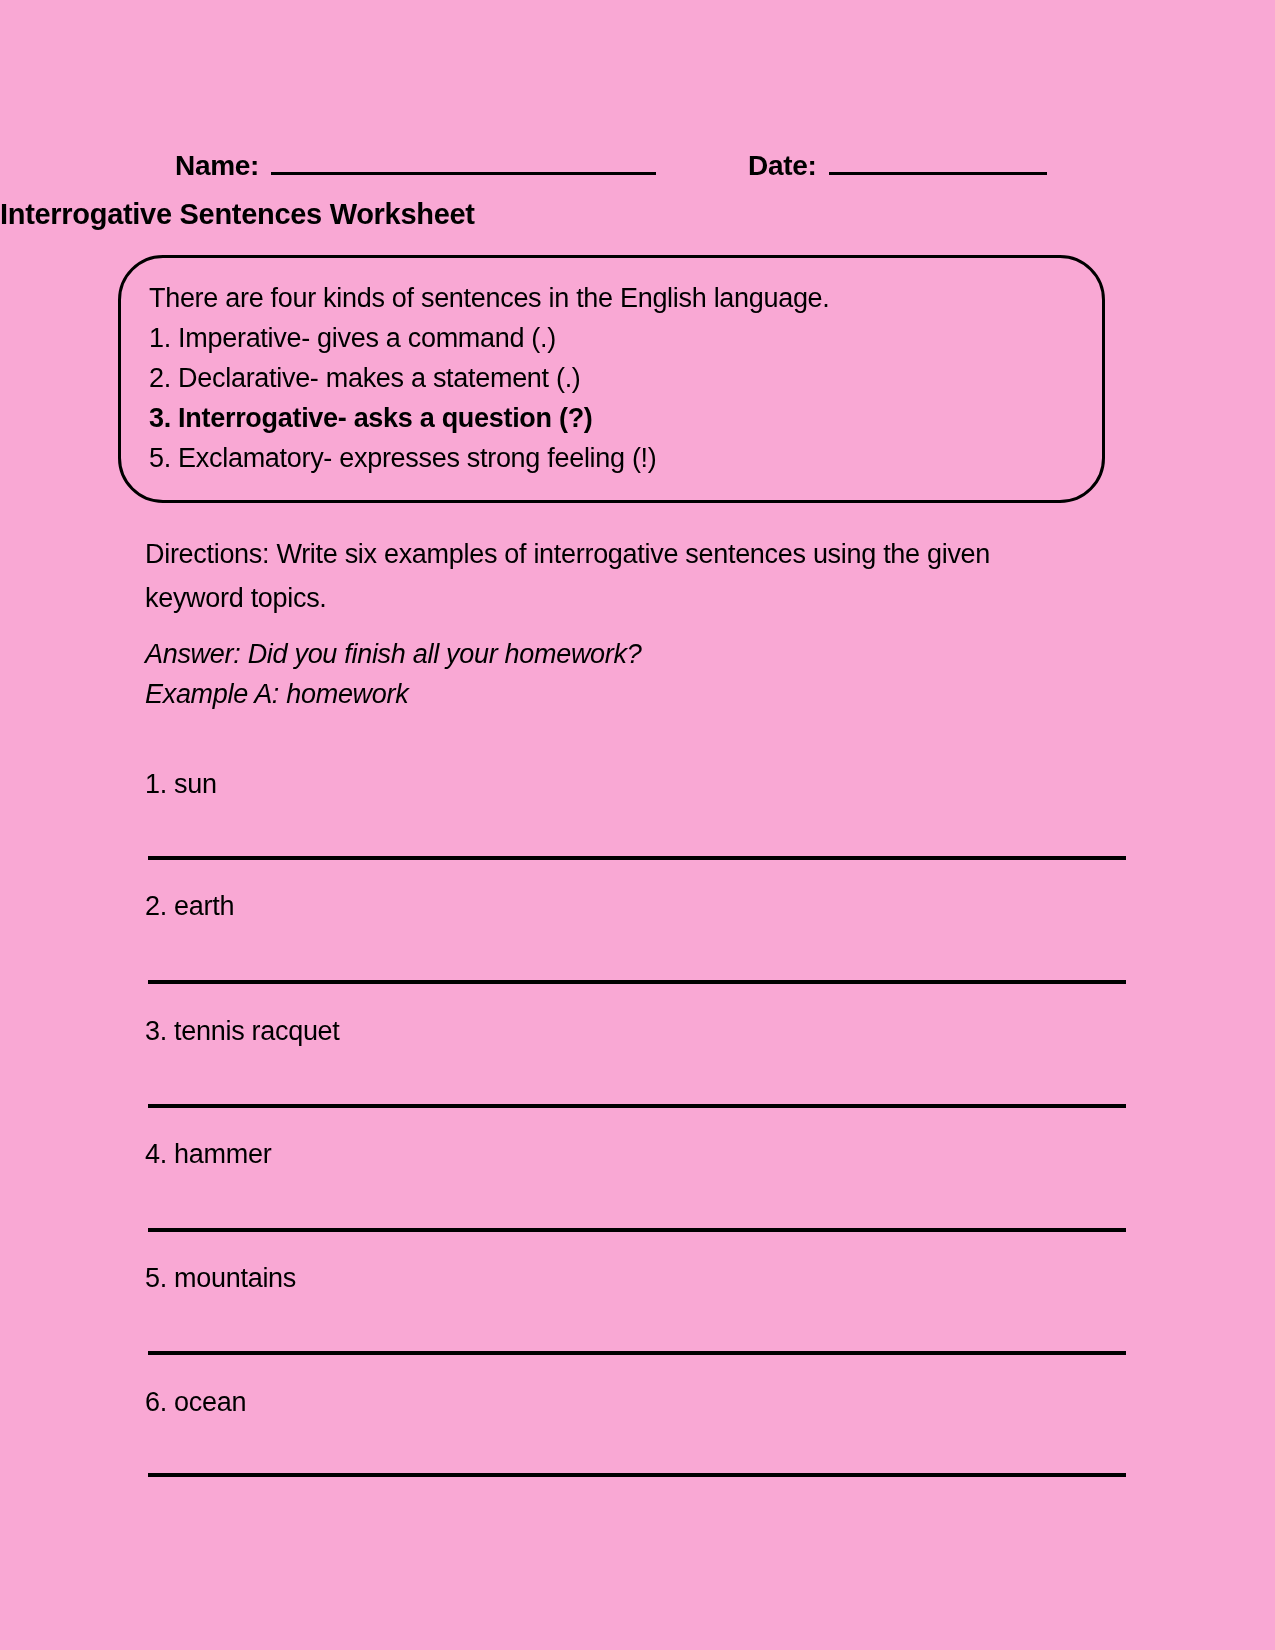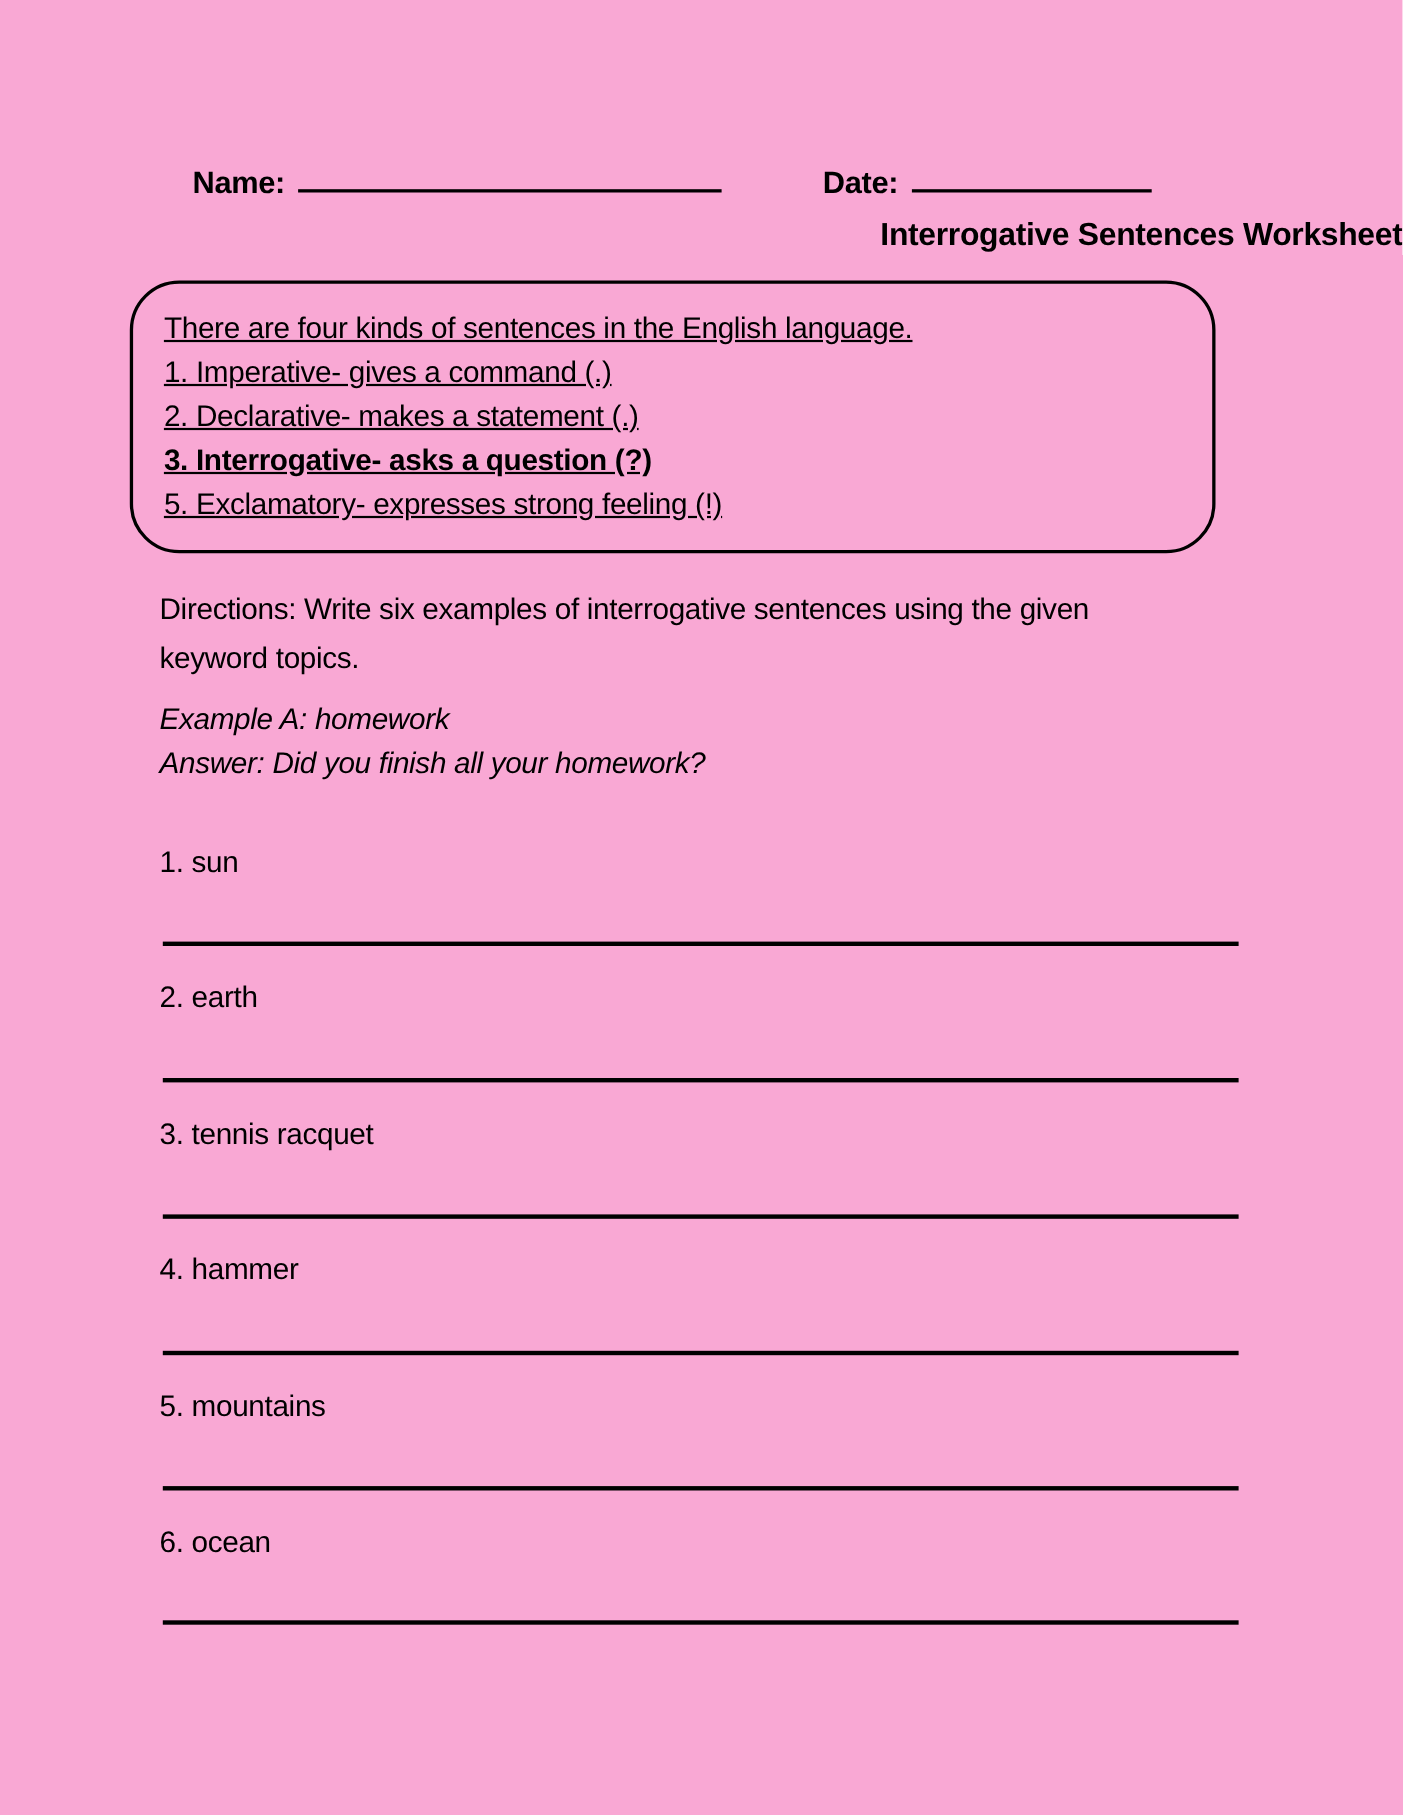--- a/index.html
+++ b/index.html
@@ -44,40 +44,39 @@
   }
   .name-line { width: 385px; }
   .date-line { width: 218px; }
 
   
   .title {
     position: absolute;
     top: 198px;
     left: 0;
     width: 100%;
-    text-align: right;
+    text-align: left;
     font-size: 29px;
     font-weight: bold;
     margin: 0;
   }
 
   
   .info-box {
     position: absolute;
     top: 255px;
     left: 118px;
     width: 925px;
     border: 3px solid #000000;
     border-radius: 45px;
     padding: 20px 28px 22px 28px;
   }
   .info-line {
     font-size: 27px;
     line-height: 40px;
-    text-decoration: underline;
   }
   .info-line.bold { font-weight: bold; }
 
   
   .directions {
     position: absolute;
     top: 532px;
     left: 145px;
     width: 945px;
     font-size: 27px;
@@ -136,22 +135,22 @@
     <div class="info-line">There are four kinds of sentences in the English language.</div>
     <div class="info-line">1. Imperative- gives a command (.)</div>
     <div class="info-line">2. Declarative- makes a statement (.)</div>
     <div class="info-line bold">3. Interrogative- asks a question (?)</div>
     <div class="info-line">5. Exclamatory- expresses strong feeling (!)</div>
   </div>
 
   <div class="directions">Directions: Write six examples of interrogative sentences using the given keyword topics.</div>
 
   <div class="example">
+    <div>Answer: Did you finish all your homework?</div>
     <div>Example A: homework</div>
-    <div>Answer: Did you finish all your homework?</div>
   </div>
 
   <div class="q-label" style="top:769px">1. sun</div>
   <div class="answer-line" style="top:856px"></div>
 
   <div class="q-label" style="top:891px">2. earth</div>
   <div class="answer-line" style="top:980px"></div>
 
   <div class="q-label" style="top:1016px">3. tennis racquet</div>
   <div class="answer-line" style="top:1104px"></div>

